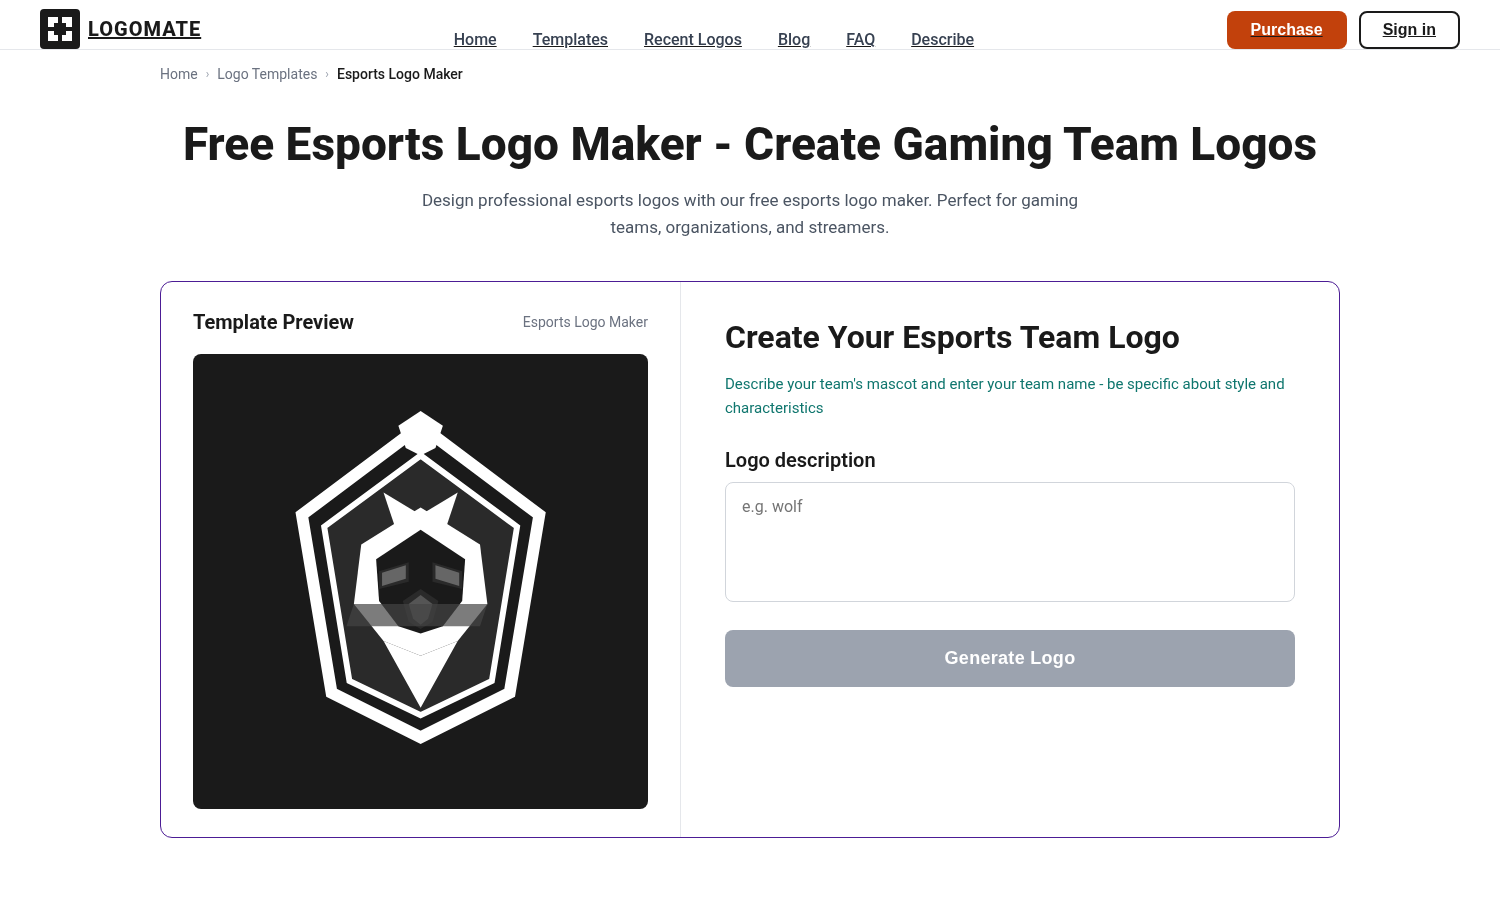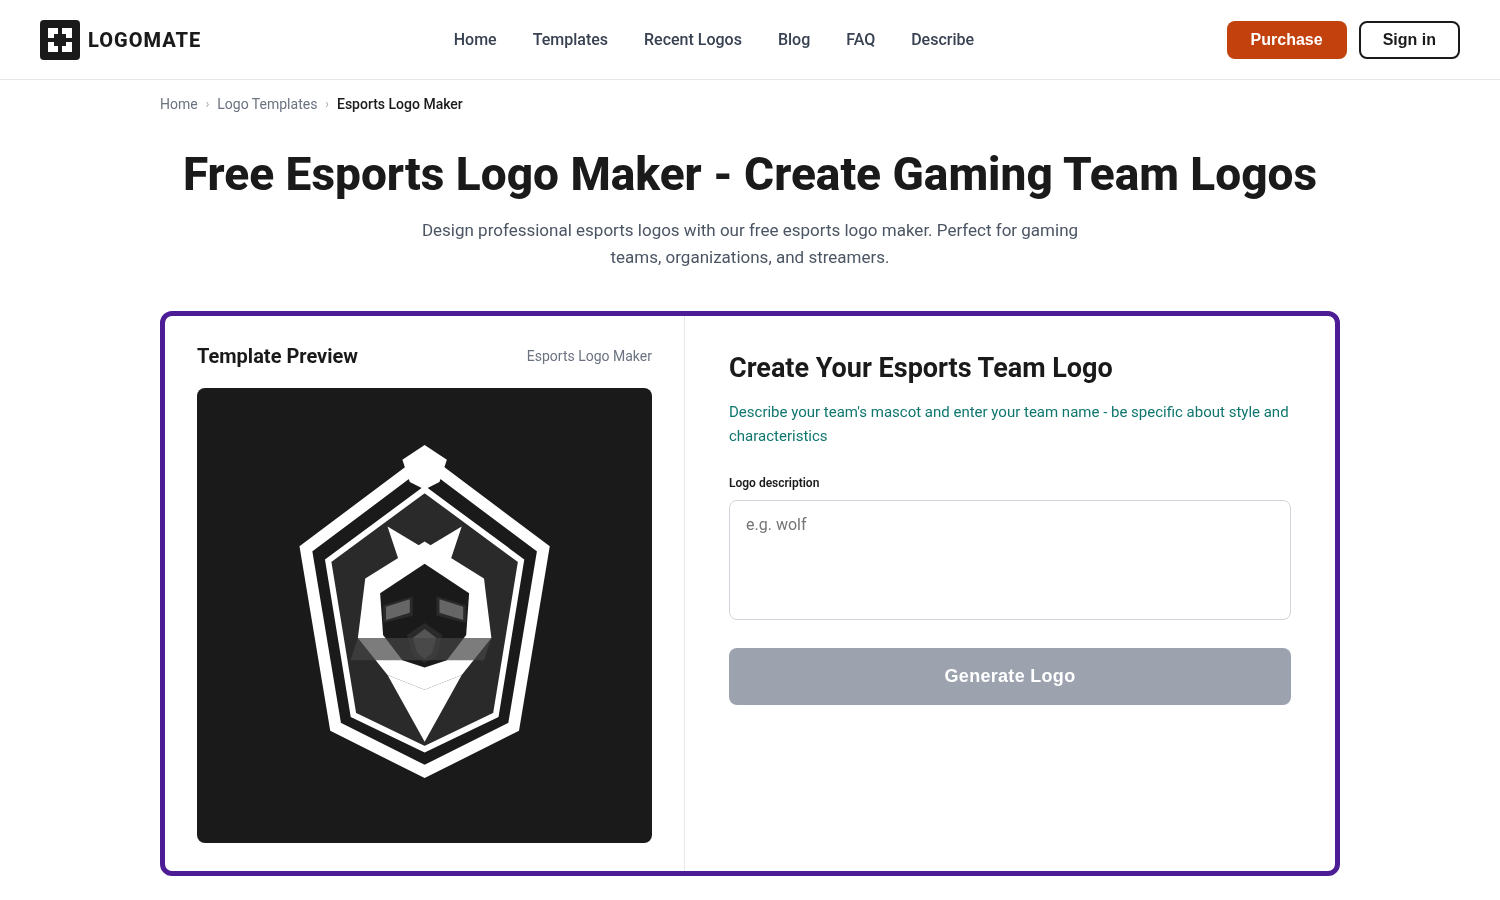--- a/index.html
+++ b/index.html
@@ -12,26 +12,27 @@
       font-family: -apple-system, BlinkMacSystemFont, 'Segoe UI', Roboto, Oxygen, sans-serif;
       background: #ffffff;
       color: #1a1a1a;
       width: 1500px;
       min-height: 900px;
     }
 
     
     nav {
       display: flex;
-      align-items: center;
+      align-items: flex-end;
       justify-content: space-between;
       padding: 0 40px;
-      height: 80px;
+      height: 50px;
       border-bottom: 1px solid #e5e7eb;
       background: #ffffff;
+      text-decoration: underline;
     }
 
     .nav-logo {
       display: flex;
       align-items: center;
       gap: 8px;
     }
 
     .logo-icon {
       width: 40px;
@@ -132,21 +133,21 @@
       max-width: 700px;
       margin: 0 auto;
       line-height: 1.6;
     }
 
     
     .main-content {
       display: flex;
       gap: 0;
       margin: 0 160px;
-      border: 5px solid #4c1d95;
+      border: 1px solid #4c1d95;
       border-radius: 12px;
       overflow: hidden;
       background: #ffffff;
     }
 
     
     .template-preview {
       flex: 0 0 520px;
       padding: 28px 32px;
       border-right: 1px solid #e5e7eb;
@@ -187,42 +188,42 @@
       height: 75%;
     }
 
     
     .create-form {
       flex: 1;
       padding: 36px 44px;
     }
 
     .create-form h2 {
-      font-size: 27px;
+      font-size: 32px;
       font-weight: 700;
       color: #1a1a1a;
       margin-bottom: 16px;
     }
 
     .create-form .desc-primary {
       font-size: 15px;
       color: #4b5563;
       line-height: 1.6;
       margin-bottom: 12px;
     }
 
     .create-form .desc-secondary {
       font-size: 15px;
       color: #0f766e;
       line-height: 1.6;
       margin-bottom: 28px;
     }
 
     .form-label {
-      font-size: 12px;
+      font-size: 20px;
       font-weight: 600;
       color: #1a1a1a;
       display: block;
       margin-bottom: 10px;
       margin-top: 16px;
     }
 
     .logo-description-input {
       width: 100%;
       height: 120px;

